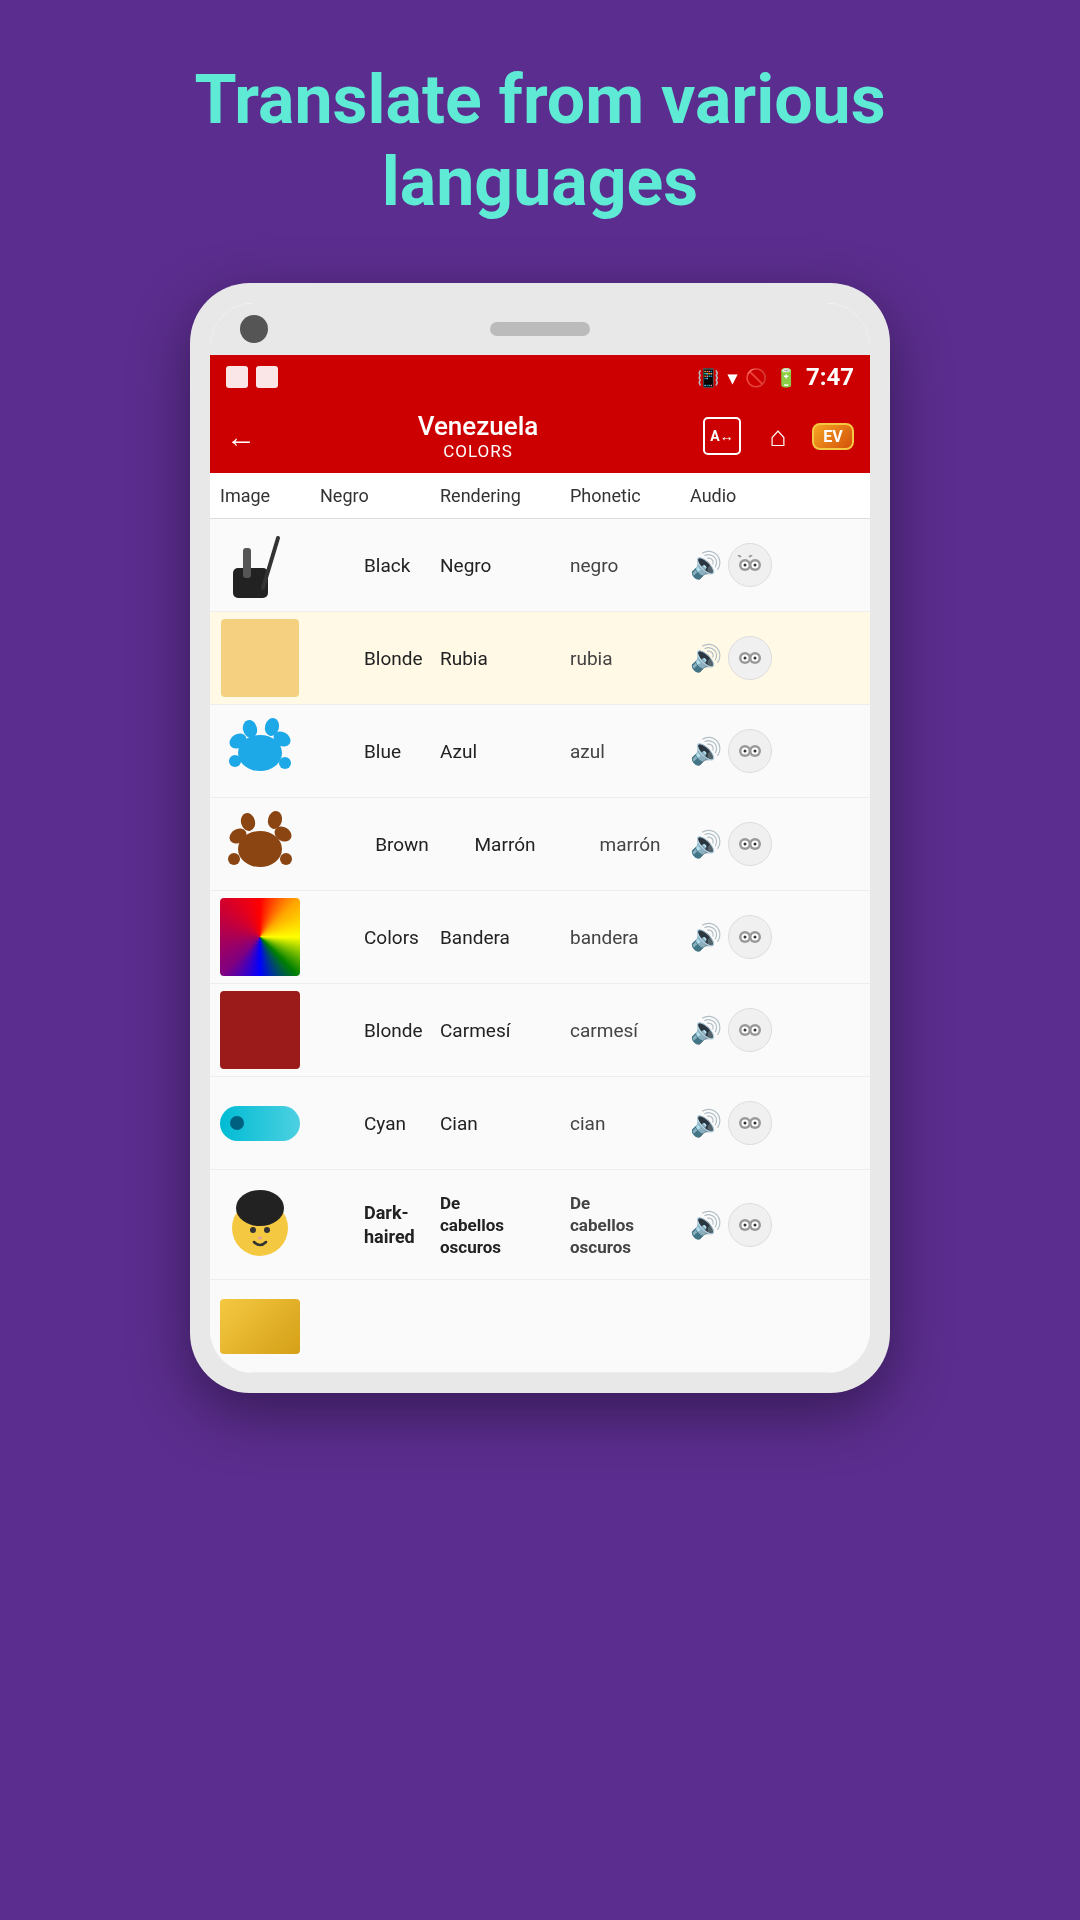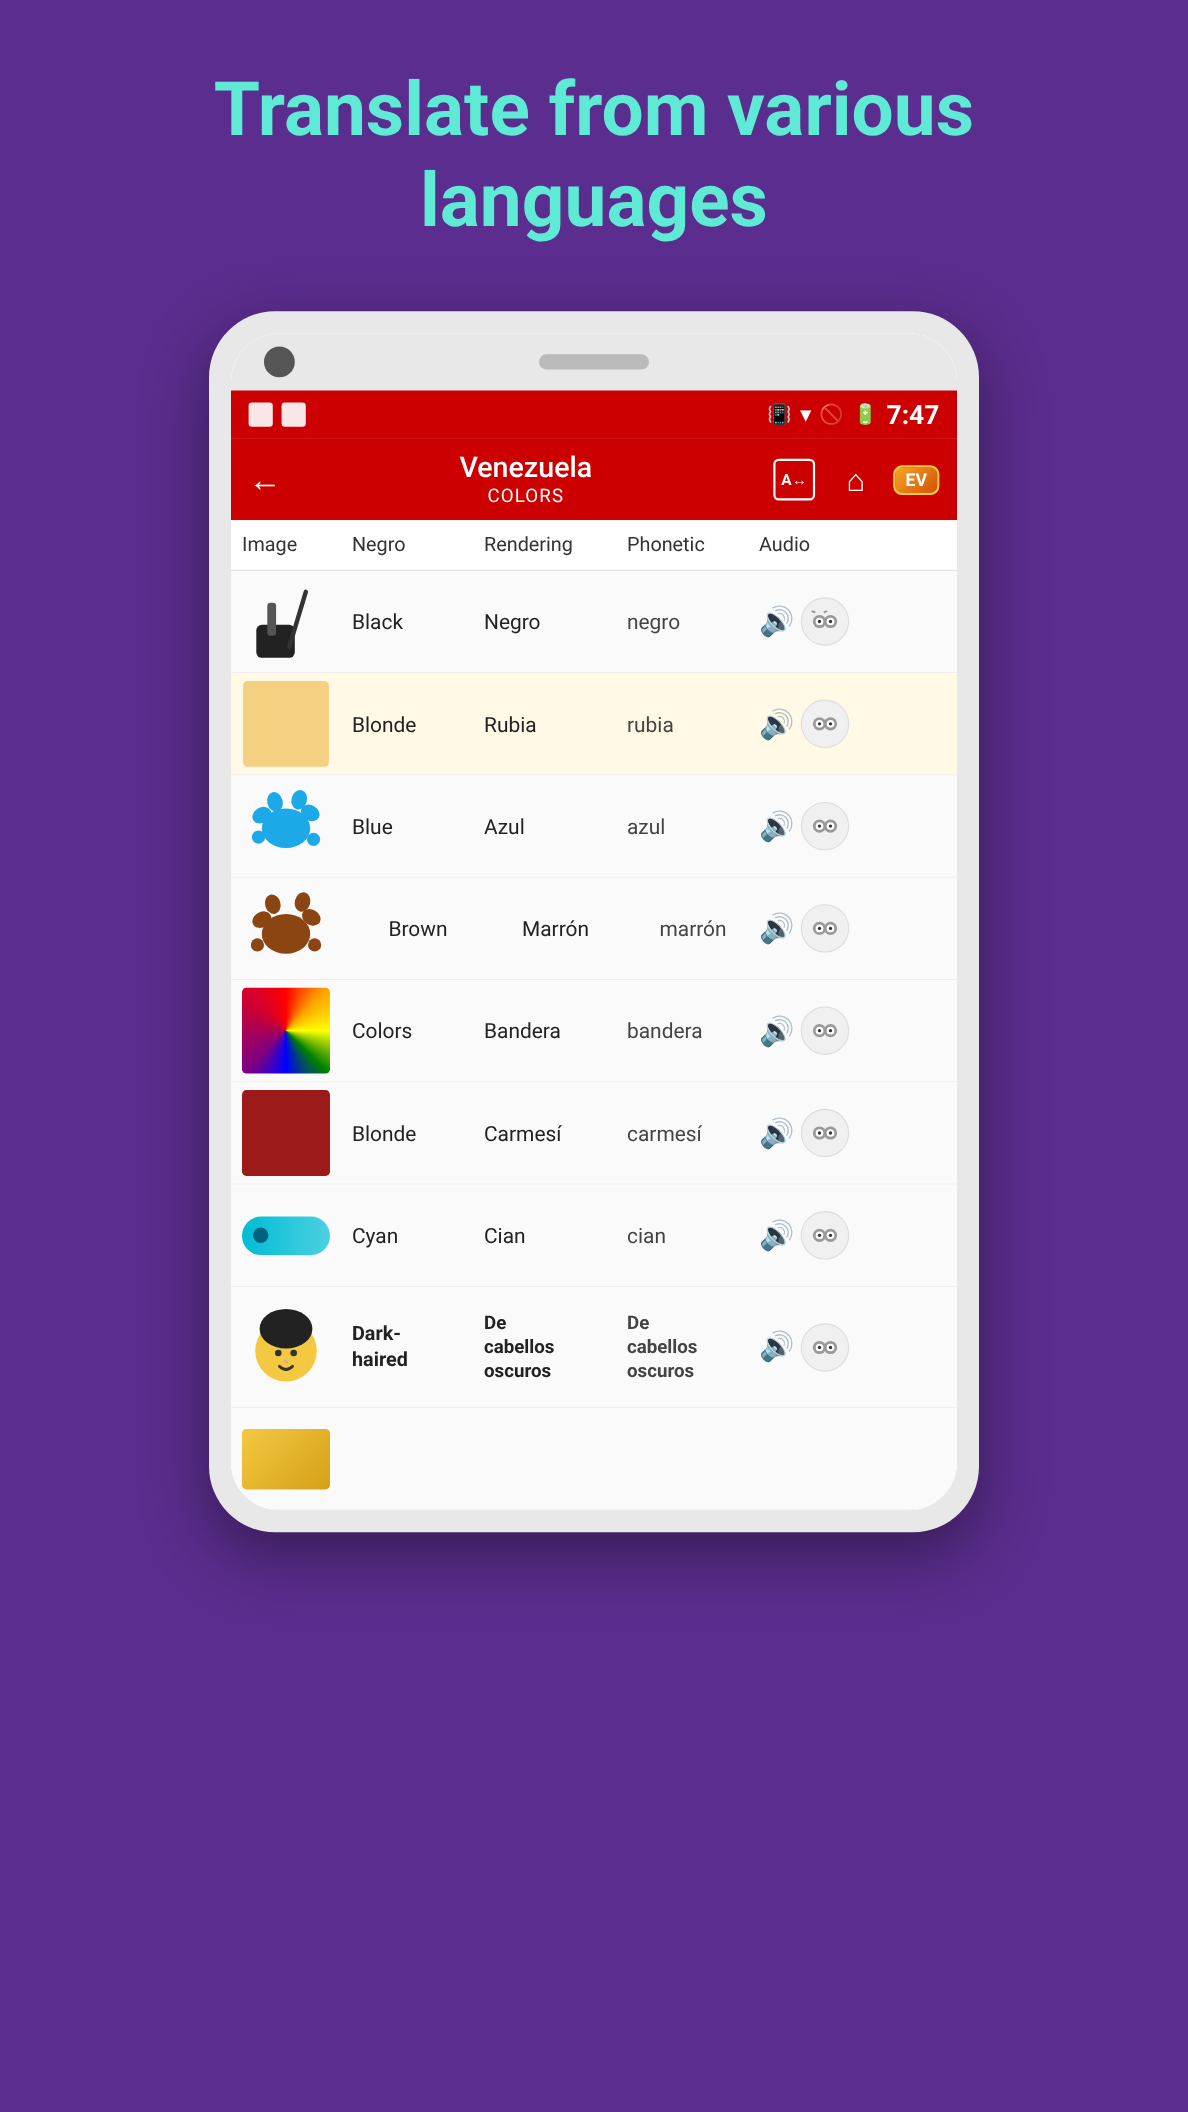--- a/index.html
+++ b/index.html
@@ -186,20 +186,21 @@
       display: flex;
       align-items: center;
       justify-content: center;
       border-radius: 4px;
       overflow: hidden;
     }
 
     .row-word {
       font-size: 19px;
       color: #222;
+      margin-left: 44px;
     }
 
     .row-rendering {
       font-size: 19px;
       color: #222;
     }
 
     .row-phonetic {
       font-size: 19px;
       color: #444;

